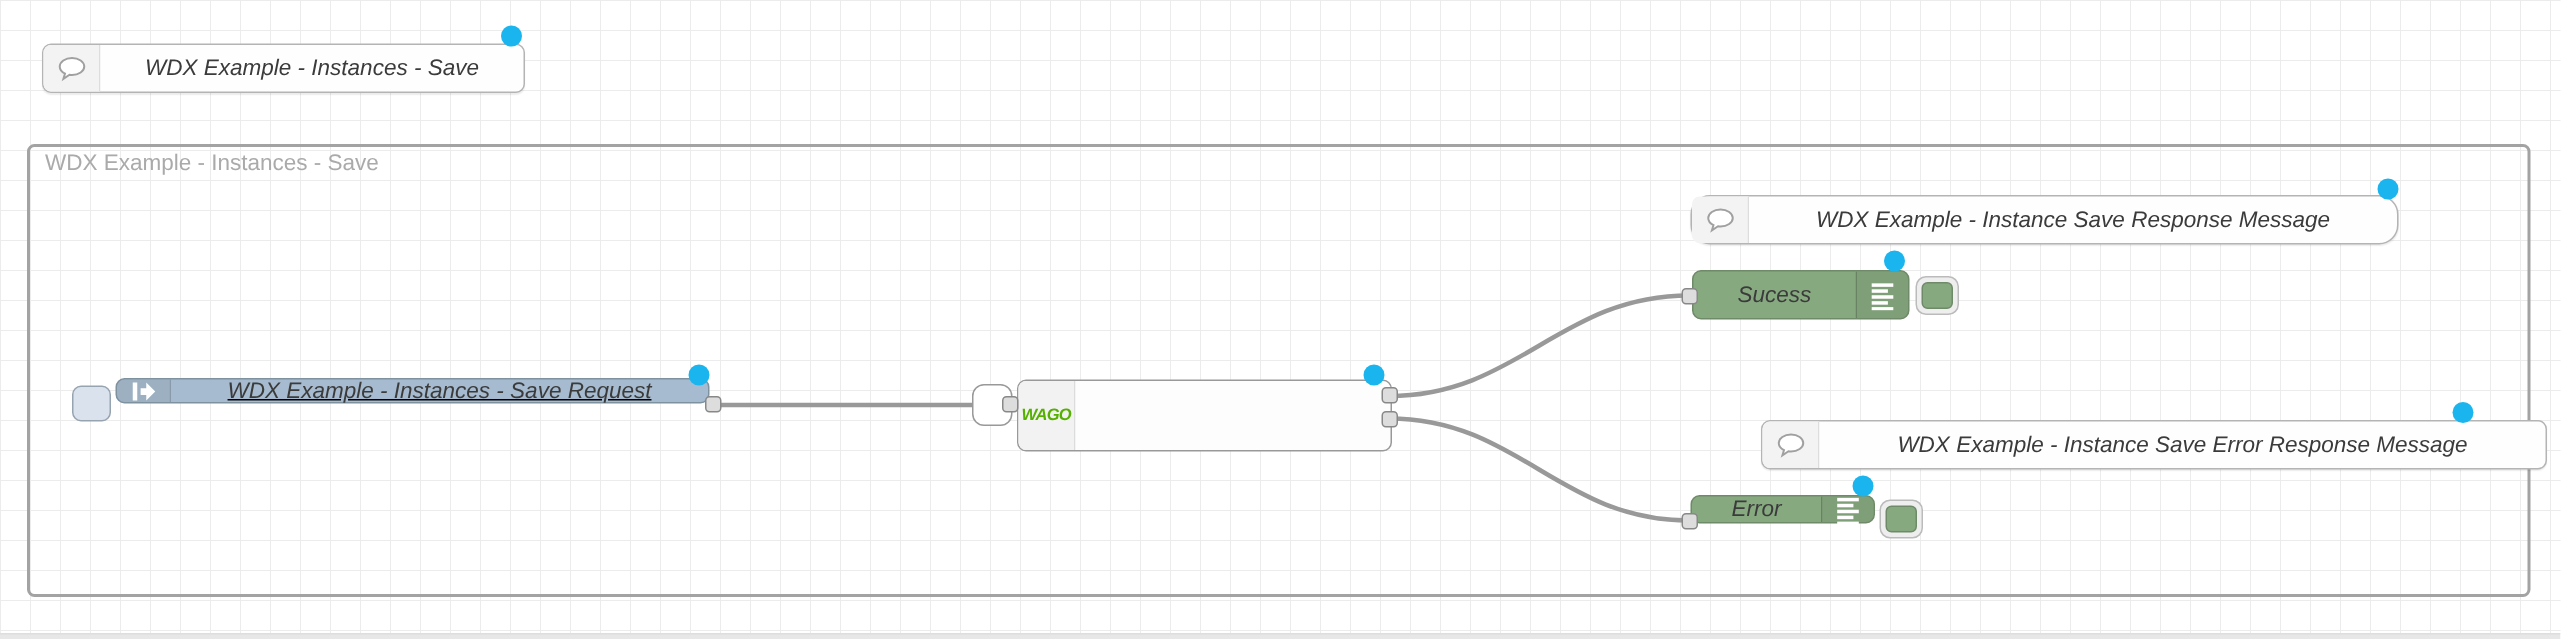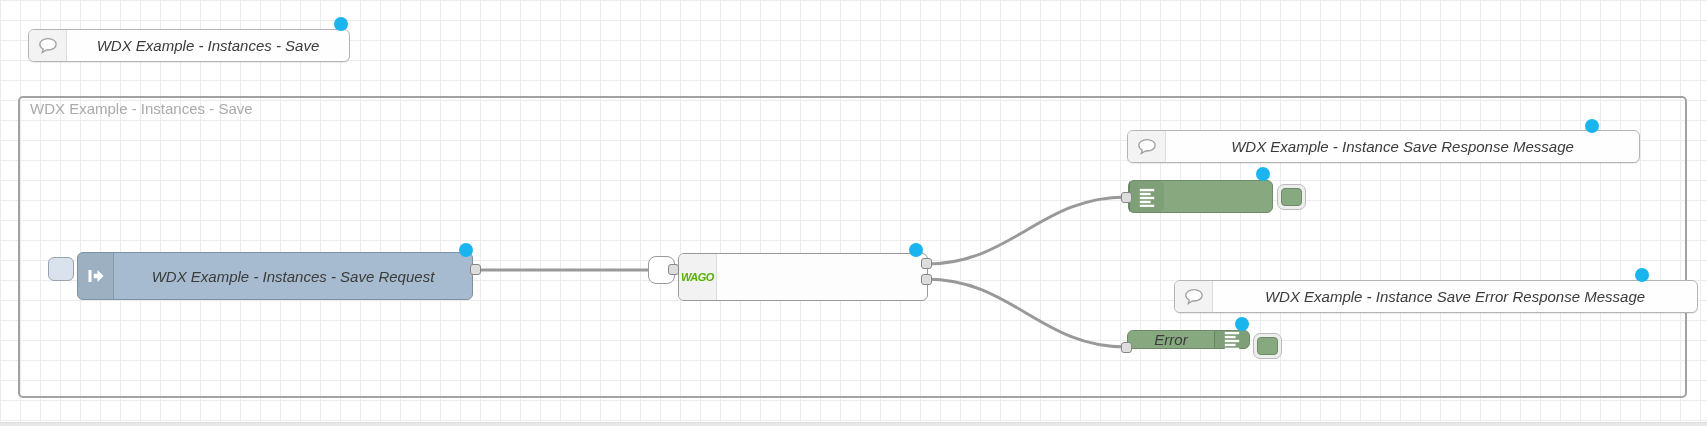--- a/index.html
+++ b/index.html
@@ -98,21 +98,21 @@
     <div class="icon-sect">
       <svg width="20" height="18" viewBox="0 0 24 22">
         <path d="M12 2 C6.5 2 2 5.1 2 9 C2 11.4 3.7 13.5 6.3 14.7 L5 19 L10 15.7 C10.6 15.8 11.3 15.9 12 15.9 C17.5 15.9 22 12.8 22 9 C22 5.1 17.5 2 12 2 Z" fill="#ffffff" stroke="#a0a0a0" stroke-width="1.6"></path>
       </svg>
     </div>
     <div class="lbl italic">WDX Example - Instances - Save</div>
   </div>
   <div class="dot" style="left:334px; top:17px;"></div>
 
   <div class="inject-button"></div>
-  <div class="node inject" style="left:77px; top:252px; width:396px; height:48px;">
+  <div class="node inject" style="left:77px; top:252px; width:396px; height:17px;text-decoration:underline;">
     <div class="icon-sect">
       <svg width="18" height="18" viewBox="0 0 24 24">
         <rect x="2" y="4" width="4" height="16" fill="#ffffff"></rect>
         <path d="M9 9 H14 V4 L22 12 L14 20 V15 H9 Z" fill="#ffffff"></path>
       </svg>
     </div>
     <div class="lbl italic">WDX Example - Instances - Save Request</div>
   </div>
   <div class="port" style="left:470px; top:264px;"></div>
   <div class="dot" style="left:459px; top:243px;"></div>
@@ -121,31 +121,32 @@
   <div class="node wdx" style="left:678px; top:253px; width:250px; height:48px;">
     <div class="icon-sect">
       <span class="wago-logo">WAGO</span>
     </div>
   </div>
   <div class="port" style="left:668px; top:264px;"></div>
   <div class="port" style="left:921px; top:258px;"></div>
   <div class="port" style="left:921px; top:274px;"></div>
   <div class="dot" style="left:909px; top:243px;"></div>
 
-  <div class="node comment" style="left:1127px; top:130px; width:513px; height:33px;">
+  <div class="node comment" style="left:1127px; top:130px; width:472px; height:33px;border-radius:13px;">
     <div class="icon-sect">
       <svg width="20" height="18" viewBox="0 0 24 22">
         <path d="M12 2 C6.5 2 2 5.1 2 9 C2 11.4 3.7 13.5 6.3 14.7 L5 19 L10 15.7 C10.6 15.8 11.3 15.9 12 15.9 C17.5 15.9 22 12.8 22 9 C22 5.1 17.5 2 12 2 Z" fill="#ffffff" stroke="#a0a0a0" stroke-width="1.6"></path>
       </svg>
     </div>
     <div class="lbl italic">WDX Example - Instance Save Response Message</div>
   </div>
   <div class="dot" style="left:1585px; top:119px;"></div>
 
   <div class="node debug" style="left:1128px; top:180px; width:145px; height:33px;">
+    <div class="lbl italic">Sucess</div>
     <div class="icon-sect">
       <svg width="18" height="20" viewBox="0 0 20 22">
         <rect x="2" y="2" width="16" height="2.6" fill="#ffffff"></rect>
         <rect x="2" y="6.4" width="12" height="2.6" fill="#ffffff"></rect>
         <rect x="2" y="10.8" width="16" height="2.6" fill="#ffffff"></rect>
         <rect x="2" y="15.2" width="12" height="2.6" fill="#ffffff"></rect>
         <rect x="2" y="19.6" width="16" height="2.4" fill="#ffffff"></rect>
       </svg>
     </div>
   </div>

